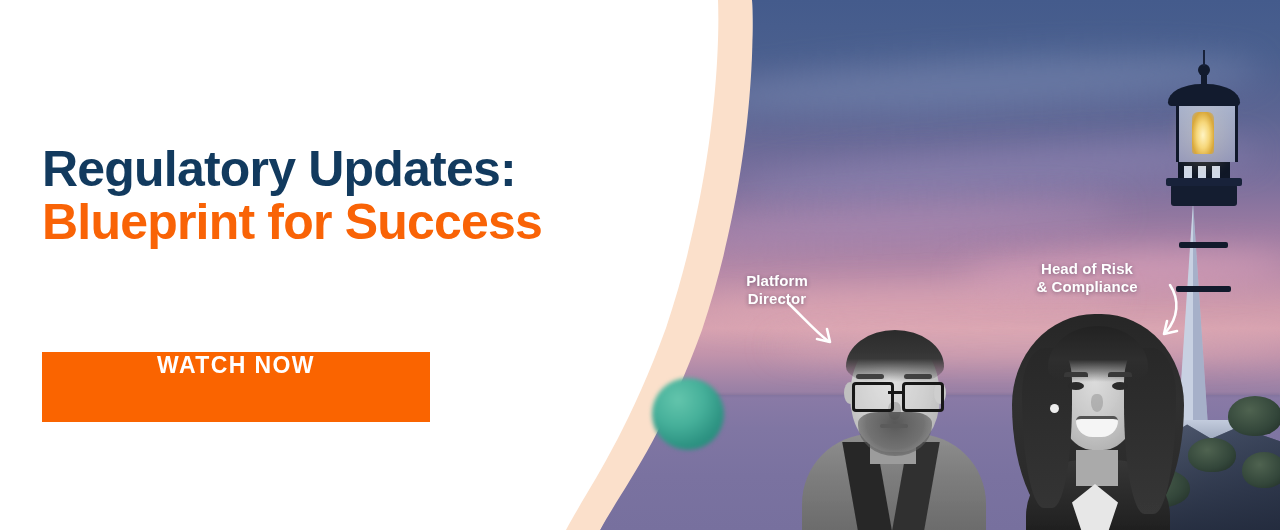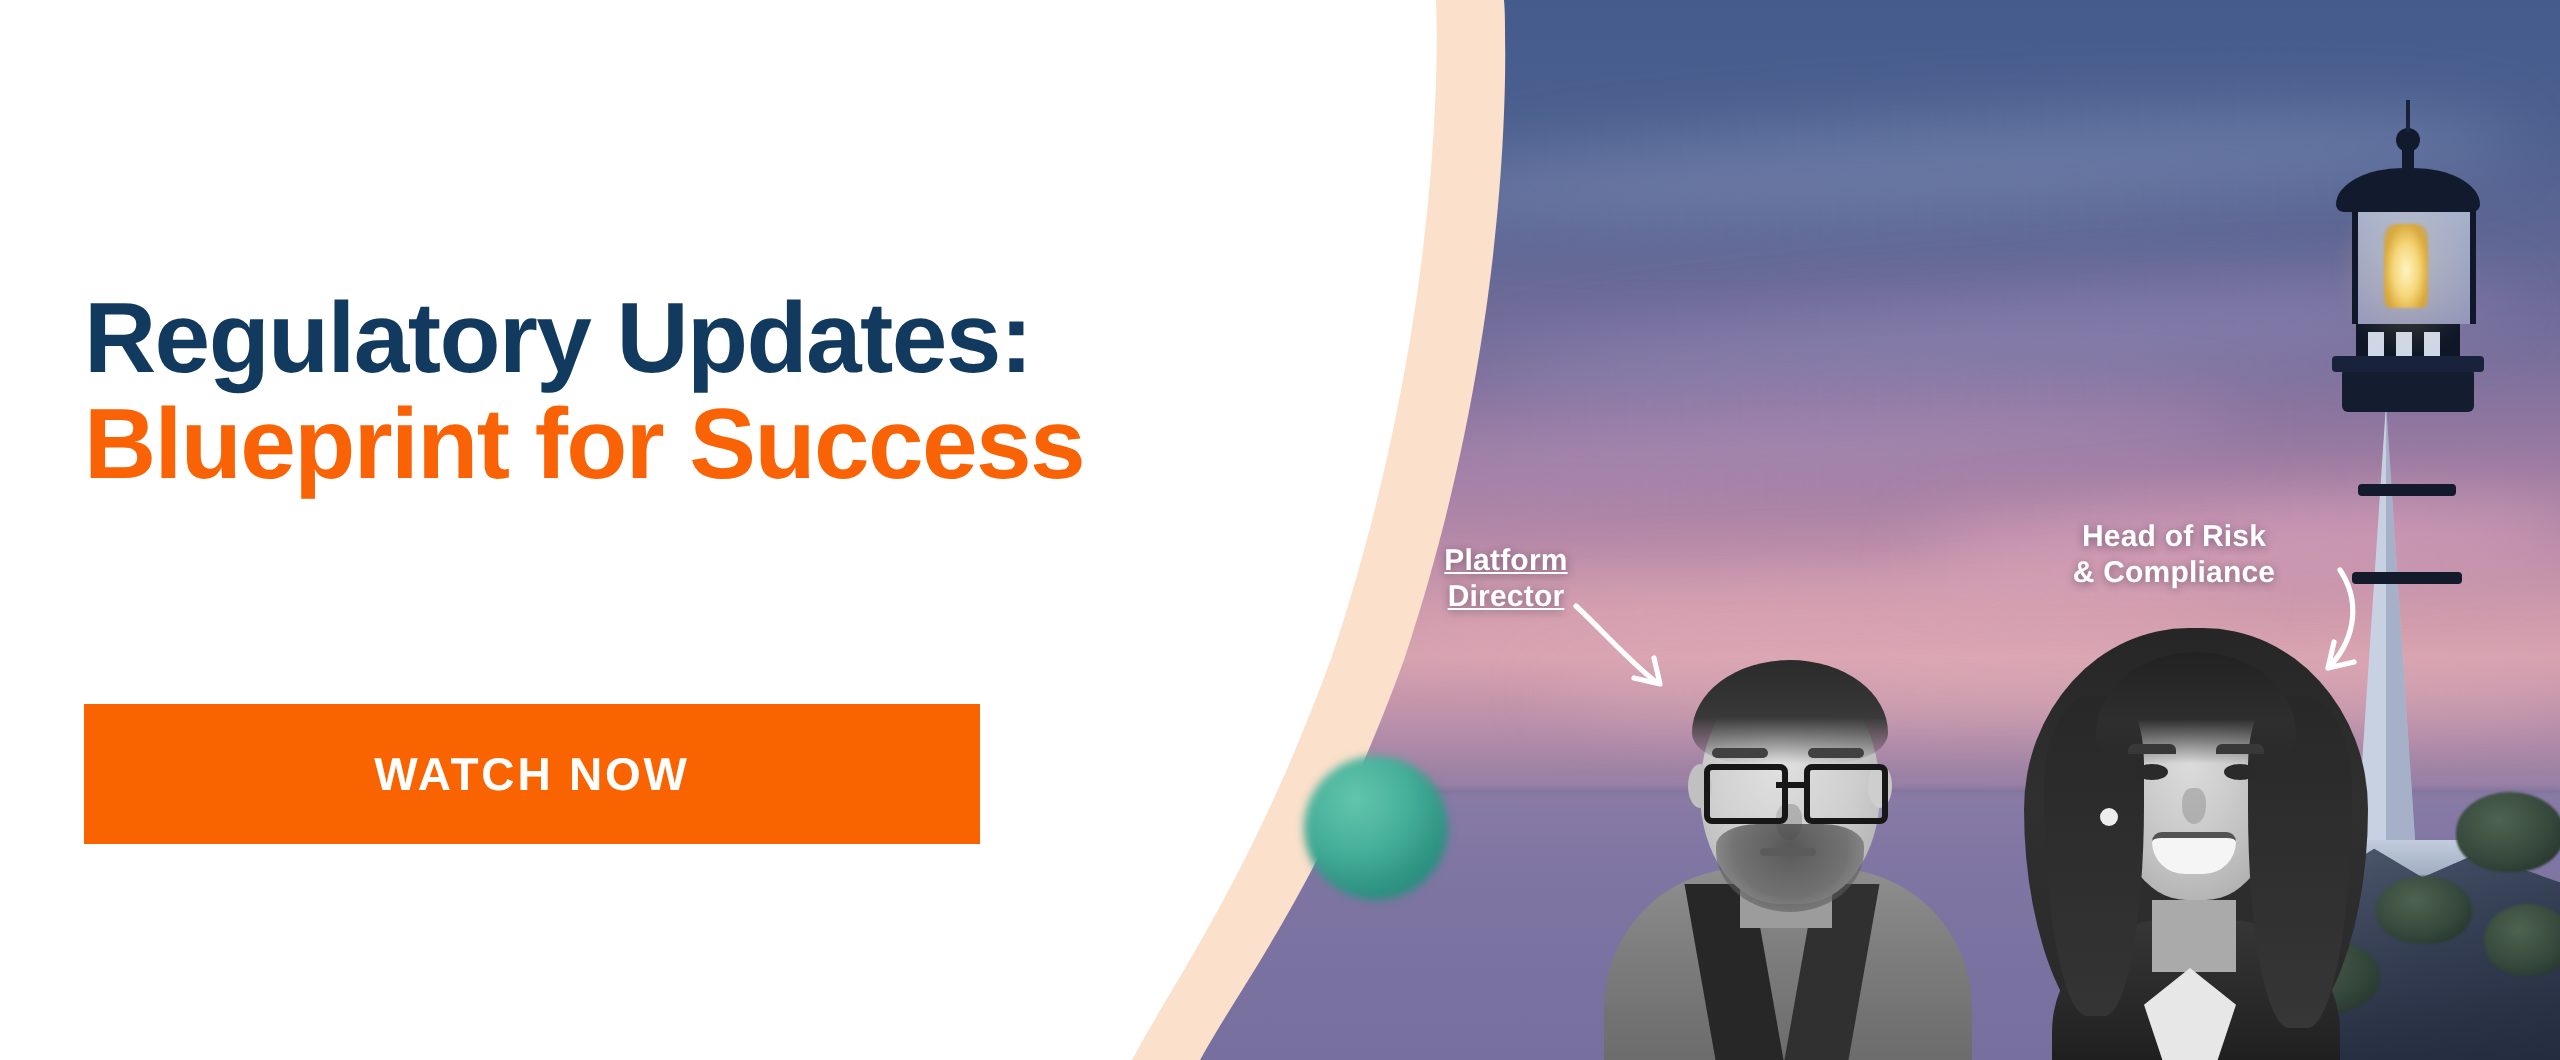--- a/index.html
+++ b/index.html
@@ -511,21 +511,21 @@
     position: absolute;
     color: #ffffff;
     font-weight: bold;
     font-size: 15px;
     line-height: 1.22;
     letter-spacing: 0.1px;
     text-align: center;
     text-shadow: 0 1px 4px rgba(40,30,60,0.45);
     white-space: pre-line;
   }
-  #label-platform-director { left: 698px; top: 272px; width: 110px; text-decoration: underline; }
+  #label-platform-director { left: 722px; top: 272px; width: 110px; }
   #label-head-risk { left: 1016px; top: 260px; width: 142px; }
   .arrow-svg { position: absolute; overflow: visible; }
   #arrow-male { left: 784px; top: 300px; }
   #arrow-female { left: 1142px; top: 282px; }
 
   
   #content {
     position: absolute;
     left: 42px;
     top: 0;
@@ -566,27 +566,26 @@
     top: 259px;
     font-size: 36px;
     font-weight: normal;
     letter-spacing: 0.4px;
     color: #1c4469;
   }
   #cta-button {
     position: absolute;
     left: 0;
     top: 352px;
-    width: 448px;
+    width: 388px;
     height: 70px;
     background: #fa6400;
     border: none;
     cursor: pointer;
     display: flex;
-    align-items: center;
     justify-content: center;
     padding: 0;
   }
   #cta-label {
     color: #ffffff;
     font-size: 23px;
     font-weight: bold;
     letter-spacing: 1.4px;
   }
 </style>

